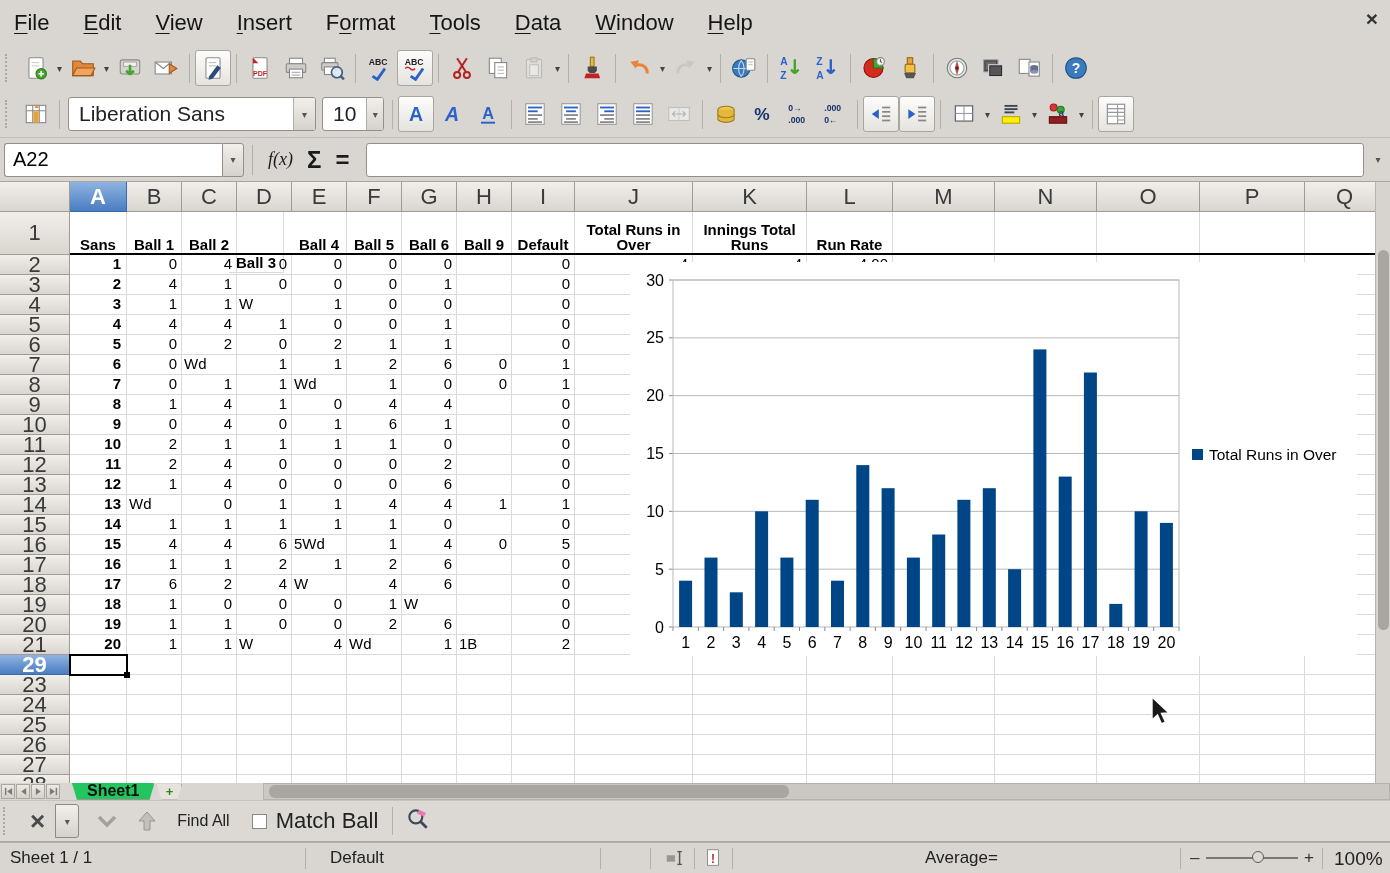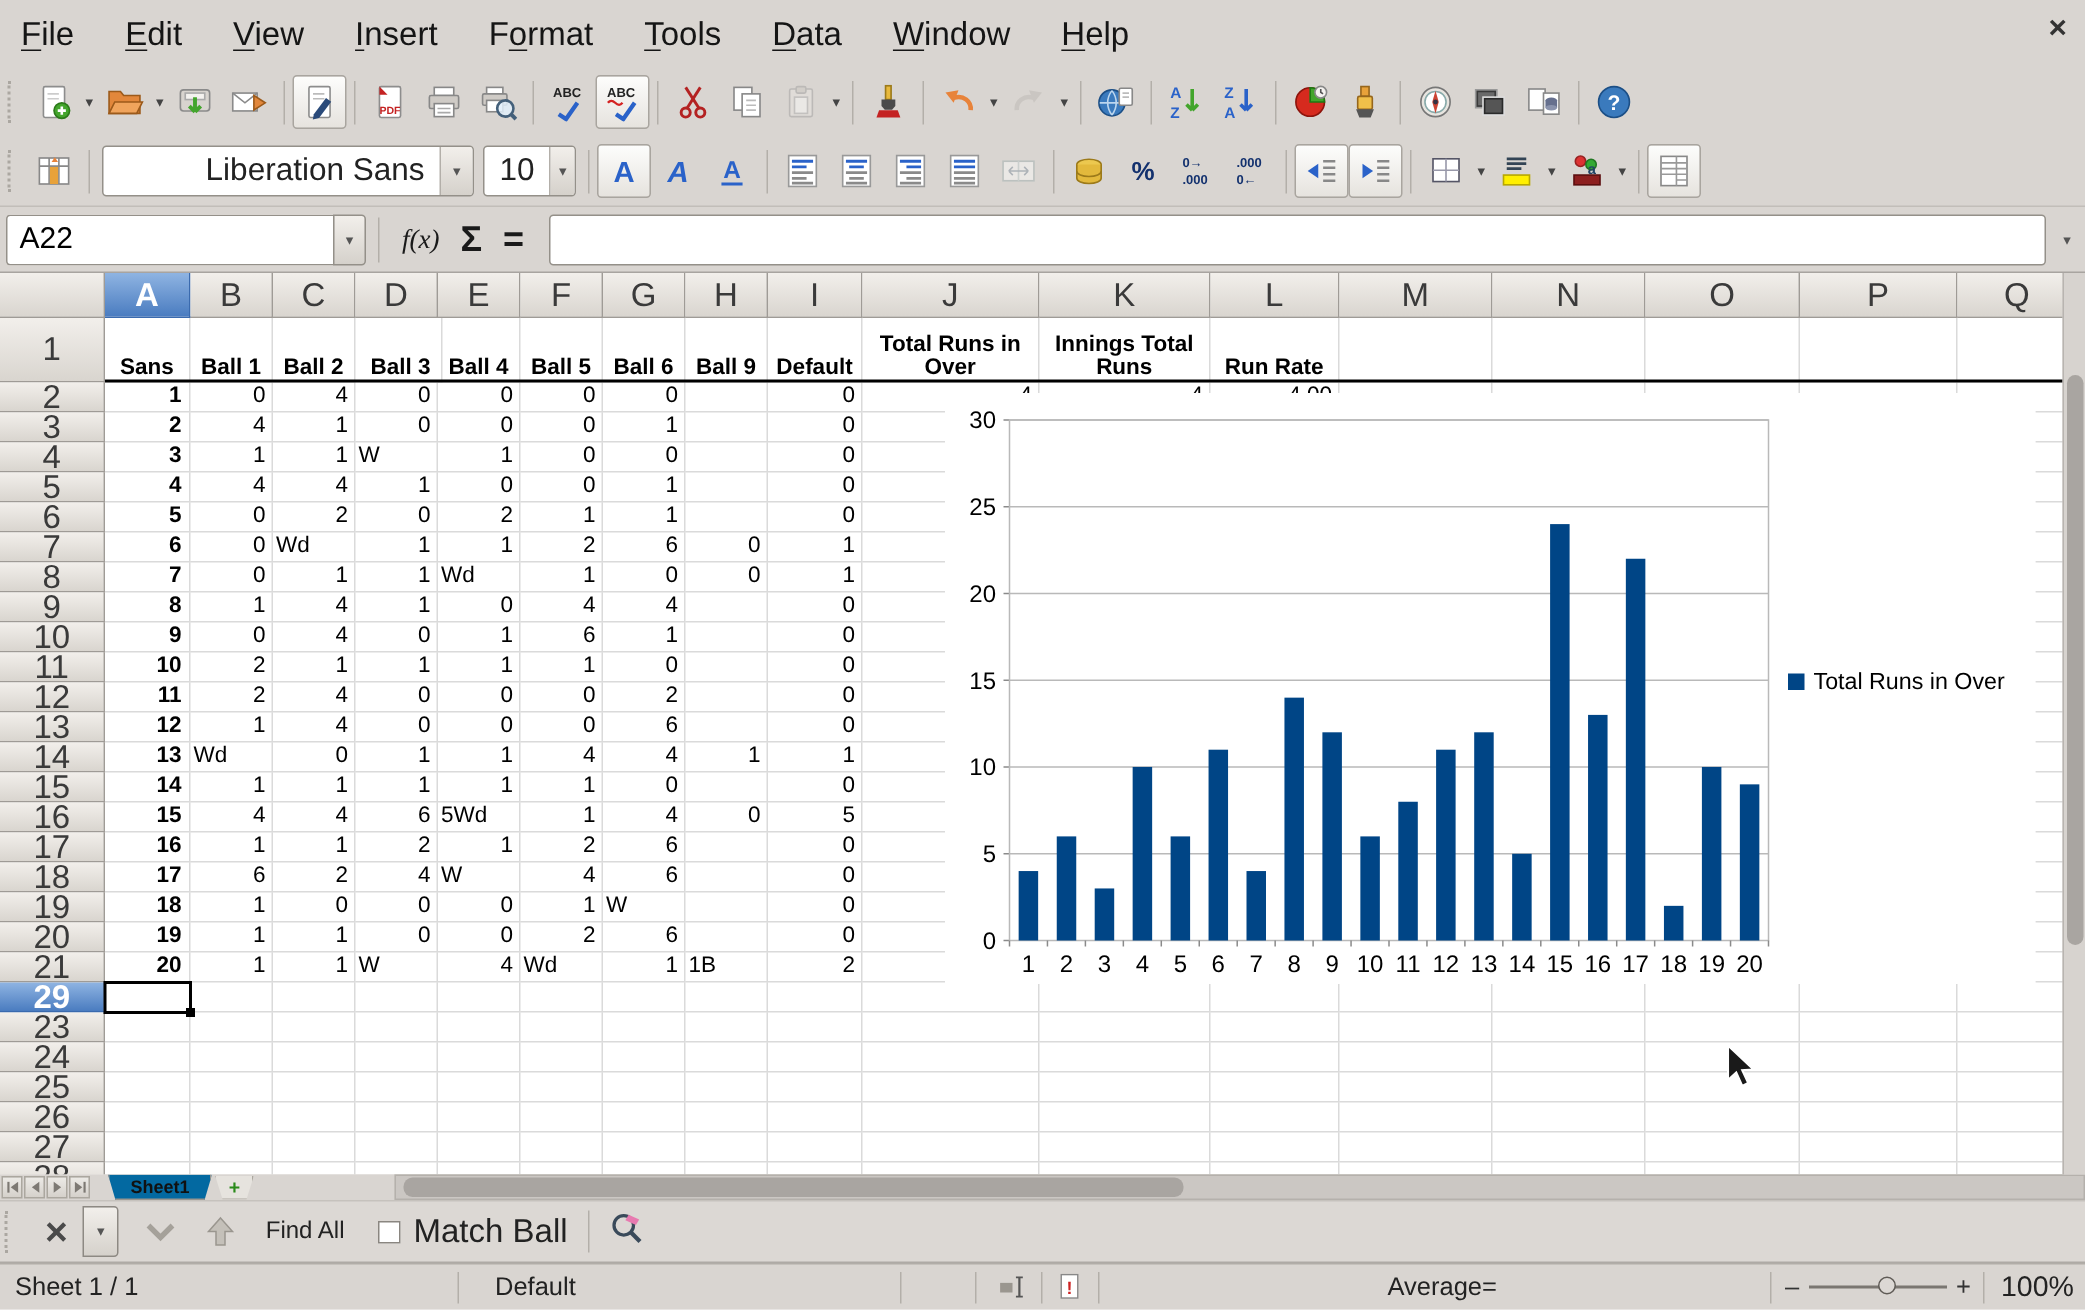--- a/index.html
+++ b/index.html
@@ -16,21 +16,21 @@
   .toolbar { position:absolute; left:0; width:100%; display:flex; align-items:center; padding-left:2px; background:#d9d5d1; }
   #tb1 { top:45px; height:46px; }
   #tb2 { top:91px; height:47px; border-bottom:1px solid #c2beb9; }
   .grip { width:8px; height:28px; border-left:2px dotted #aba7a1; margin:0 5px 0 3px; }
   .tbtn { width:36px; height:36px; display:flex; align-items:center; justify-content:center; border-radius:3px; flex:0 0 auto; }
   .tbtn.framed { border:1px solid #a9a59f; background:linear-gradient(#fdfdfc,#e6e3de); }
   .tbtn.disabled { opacity:.45; }
   .ic svg { display:block; }
   .dd { font-size:10px; color:#444; width:11px; text-align:center; flex:0 0 auto; }
   .tsep { width:1px; height:29px; background:#b3afa9; margin:0 5px; flex:0 0 auto; }
-  .combo { height:34px; background:#fff; border:1px solid #949089; border-radius:3px; display:flex; align-items:center; margin:0 3px; overflow:hidden;text-align:right; }
+  .combo { height:34px; background:#fff; border:1px solid #949089; border-radius:3px; display:flex; align-items:center; margin:0 3px; overflow:hidden; }
   .combo-text { flex:1; padding:0 10px; font-size:21px; color:#222; white-space:nowrap; }
   .combo-dd { width:22px; height:100%; background:linear-gradient(#f2efeb,#d5d1cb); border-left:1px solid #b3afa9; display:flex; align-items:center; justify-content:center; font-size:10px; color:#555; }
 
   
   #formulabar { position:absolute; top:138px; left:0; width:100%; height:44px; background:#d9d5d1; border-bottom:1px solid #a8a4a0; display:flex; align-items:center; padding:0 4px; }
   #name-box { width:218px; height:34px; border:1px solid #949089; border-right:none; border-radius:3px 0 0 3px; background:#fff; font-size:20px; padding:0 8px; font-family:"Liberation Sans",sans-serif; }
   #name-dd { width:22px; height:34px; background:linear-gradient(#f2efeb,#d5d1cb); border:1px solid #949089; border-radius:0 3px 3px 0; display:flex; align-items:center; justify-content:center; font-size:10px; color:#555; }
   .fsep { width:1px; height:30px; background:#b3afa9; margin:0 8px; }
   .fbicon { font-size:20px; color:#1a1a1a; margin:0 7px; }
   #fx-icon { font-style:italic; font-family:"Liberation Serif",serif; font-size:18px; }
@@ -54,21 +54,21 @@
   .selhandle { background:#000; }
   #cursor { position:absolute; left:1150px; top:514px; z-index:60; }
 
   
   #vscroll { position:absolute; top:182px; right:0; width:15px; height:601px; background:#d7d3cf; border-left:1px solid #b8b4b0; z-index:40; }
   #vthumb { position:absolute; left:2px; top:68px; width:11px; height:380px; background:#a9a5a1; border-radius:6px; }
 
   
   #bottombar { position:absolute; top:783px; left:0; width:100%; height:17px; background:#d9d5d1; display:flex; align-items:center; }
   .snav { width:14px; height:15px; margin-left:1px; background:linear-gradient(#eceae6,#d5d1cb); border:1px solid #aba79f; display:flex; align-items:center; justify-content:center; }
-  .stab { height:17px; margin-left:12px; padding:0 14px; background:#0369a1; border:1px solid #9a968f; border-top:none; font-size:12px; font-weight:bold; display:flex; align-items:center; clip-path:polygon(0 0,100% 0,calc(100% - 5px) 100%,5px 100%); }
+  .stab { height:17px; margin-left:12px; padding:0 14px; background:#22c55e; border:1px solid #9a968f; border-top:none; font-size:16px; font-weight:bold; display:flex; align-items:center; clip-path:polygon(0 0,100% 0,calc(100% - 5px) 100%,5px 100%); }
   .addtab { height:16px; width:26px; margin-left:2px; background:#e6e3de; border:1px solid #aba79f; border-top:none; display:flex; align-items:center; justify-content:center; font-size:13px; font-weight:bold; color:#2a8a1a; clip-path:polygon(0 0,100% 0,calc(100% - 5px) 100%,5px 100%); }
   #hscroll { position:absolute; left:263px; right:0; top:0; height:17px; background:#cbc7c3; border:1px solid #b5b1ac; }
   #hthumb { position:absolute; left:5px; top:1px; width:520px; height:13px; background:#a9a5a1; border-radius:6px; }
 
   
   #findbar { position:absolute; top:800px; left:0; width:100%; height:42px; background:#dcd8d4; border-top:1px solid #c6c2bd; border-bottom:1px solid #aeaaa5; display:flex; align-items:center; }
   #find-close { font-size:26px; font-weight:bold; color:#4a4a4a; margin:0 10px 0 14px; line-height:1; }
   #find-input { width:222px; height:34px; border:1px solid #8d8983; border-right:none; border-radius:3px 0 0 3px; background:#fff; font-size:20px; padding:0 10px; font-family:"Liberation Sans",sans-serif; color:#333; }
   #find-input::placeholder { color:#8a8680; opacity:1; }
   #find-dd { width:24px; height:34px; background:linear-gradient(#f2efeb,#d5d1cb); border:1px solid #8d8983; border-radius:0 3px 3px 0; display:flex; align-items:center; justify-content:center; font-size:10px; color:#555; }
@@ -618,21 +618,21 @@
     <div class="rhead sel" style="left: 0px; top: 473px; width: 70px; height: 20px;">29</div>
     <div class="rhead" style="left: 0px; top: 493px; width: 70px; height: 20px;">23</div>
     <div class="rhead" style="left: 0px; top: 513px; width: 70px; height: 20px;">24</div>
     <div class="rhead" style="left: 0px; top: 533px; width: 70px; height: 20px;">25</div>
     <div class="rhead" style="left: 0px; top: 553px; width: 70px; height: 20px;">26</div>
     <div class="rhead" style="left: 0px; top: 573px; width: 70px; height: 20px;">27</div>
     <div class="rhead" style="left: 0px; top: 593px; width: 70px; height: 20px;">28</div>
     <div class="cell hcell" style="left: 70px; top: 30px; width: 57px; height: 43px;">Sans</div>
     <div class="cell hcell" style="left: 127px; top: 30px; width: 55px; height: 43px;">Ball 1</div>
     <div class="cell hcell" style="left: 182px; top: 30px; width: 55px; height: 43px;">Ball 2</div>
-    <div class="cell hcell" style="left: 240px; top: 30px; width: 55px; height: 43px;">Ball 3</div>
+    <div class="cell hcell" style="left: 229px; top: 30px; width: 55px; height: 61px;">Ball 3</div>
     <div class="cell hcell" style="left: 292px; top: 30px; width: 55px; height: 43px;">Ball 4</div>
     <div class="cell hcell" style="left: 347px; top: 30px; width: 55px; height: 43px;">Ball 5</div>
     <div class="cell hcell" style="left: 402px; top: 30px; width: 55px; height: 43px;">Ball 6</div>
     <div class="cell hcell" style="left: 457px; top: 30px; width: 55px; height: 43px;">Ball 9</div>
     <div class="cell hcell" style="left: 512px; top: 30px; width: 63px; height: 43px;">Default</div>
     <div class="cell hcell" style="left: 575px; top: 30px; width: 118px; height: 43px;">Total Runs in Over</div>
     <div class="cell hcell" style="left: 693px; top: 30px; width: 114px; height: 43px;">Innings Total Runs</div>
     <div class="cell hcell" style="left: 807px; top: 30px; width: 86px; height: 43px;">Run Rate</div>
     <div class="cell hcell" style="left: 893px; top: 30px; width: 102px; height: 43px;"></div>
     <div class="cell hcell" style="left: 995px; top: 30px; width: 102px; height: 43px;"></div>

